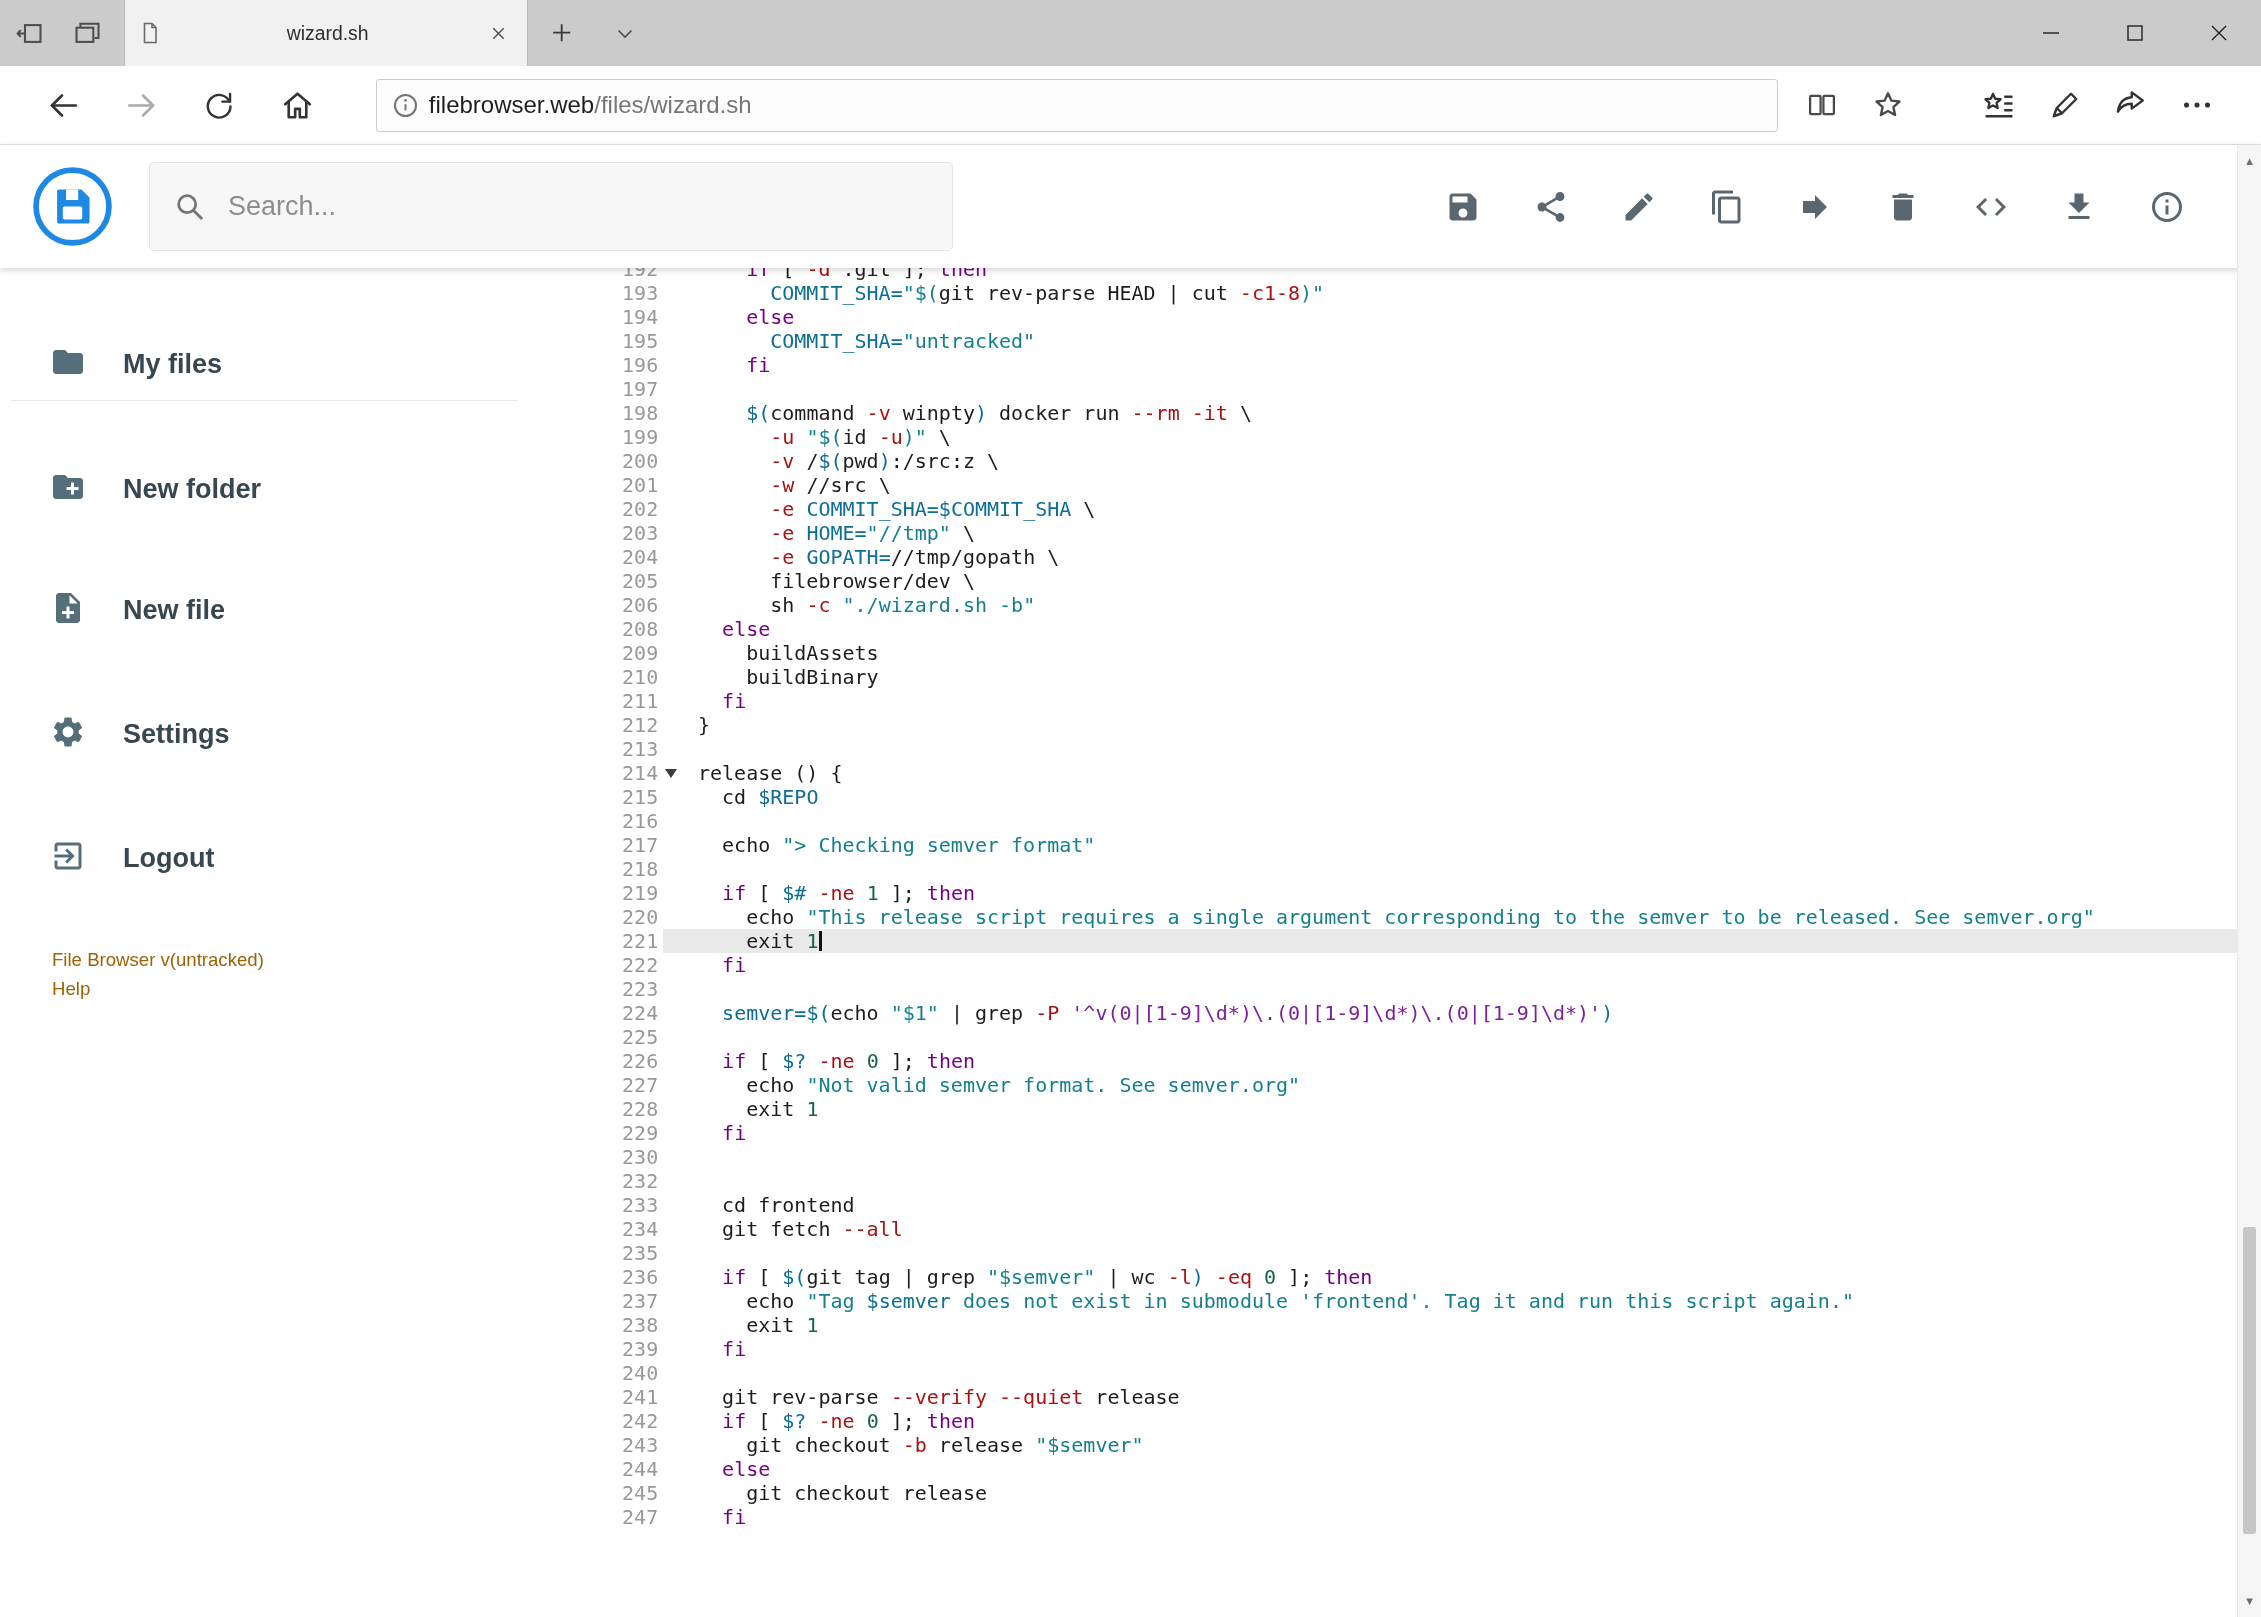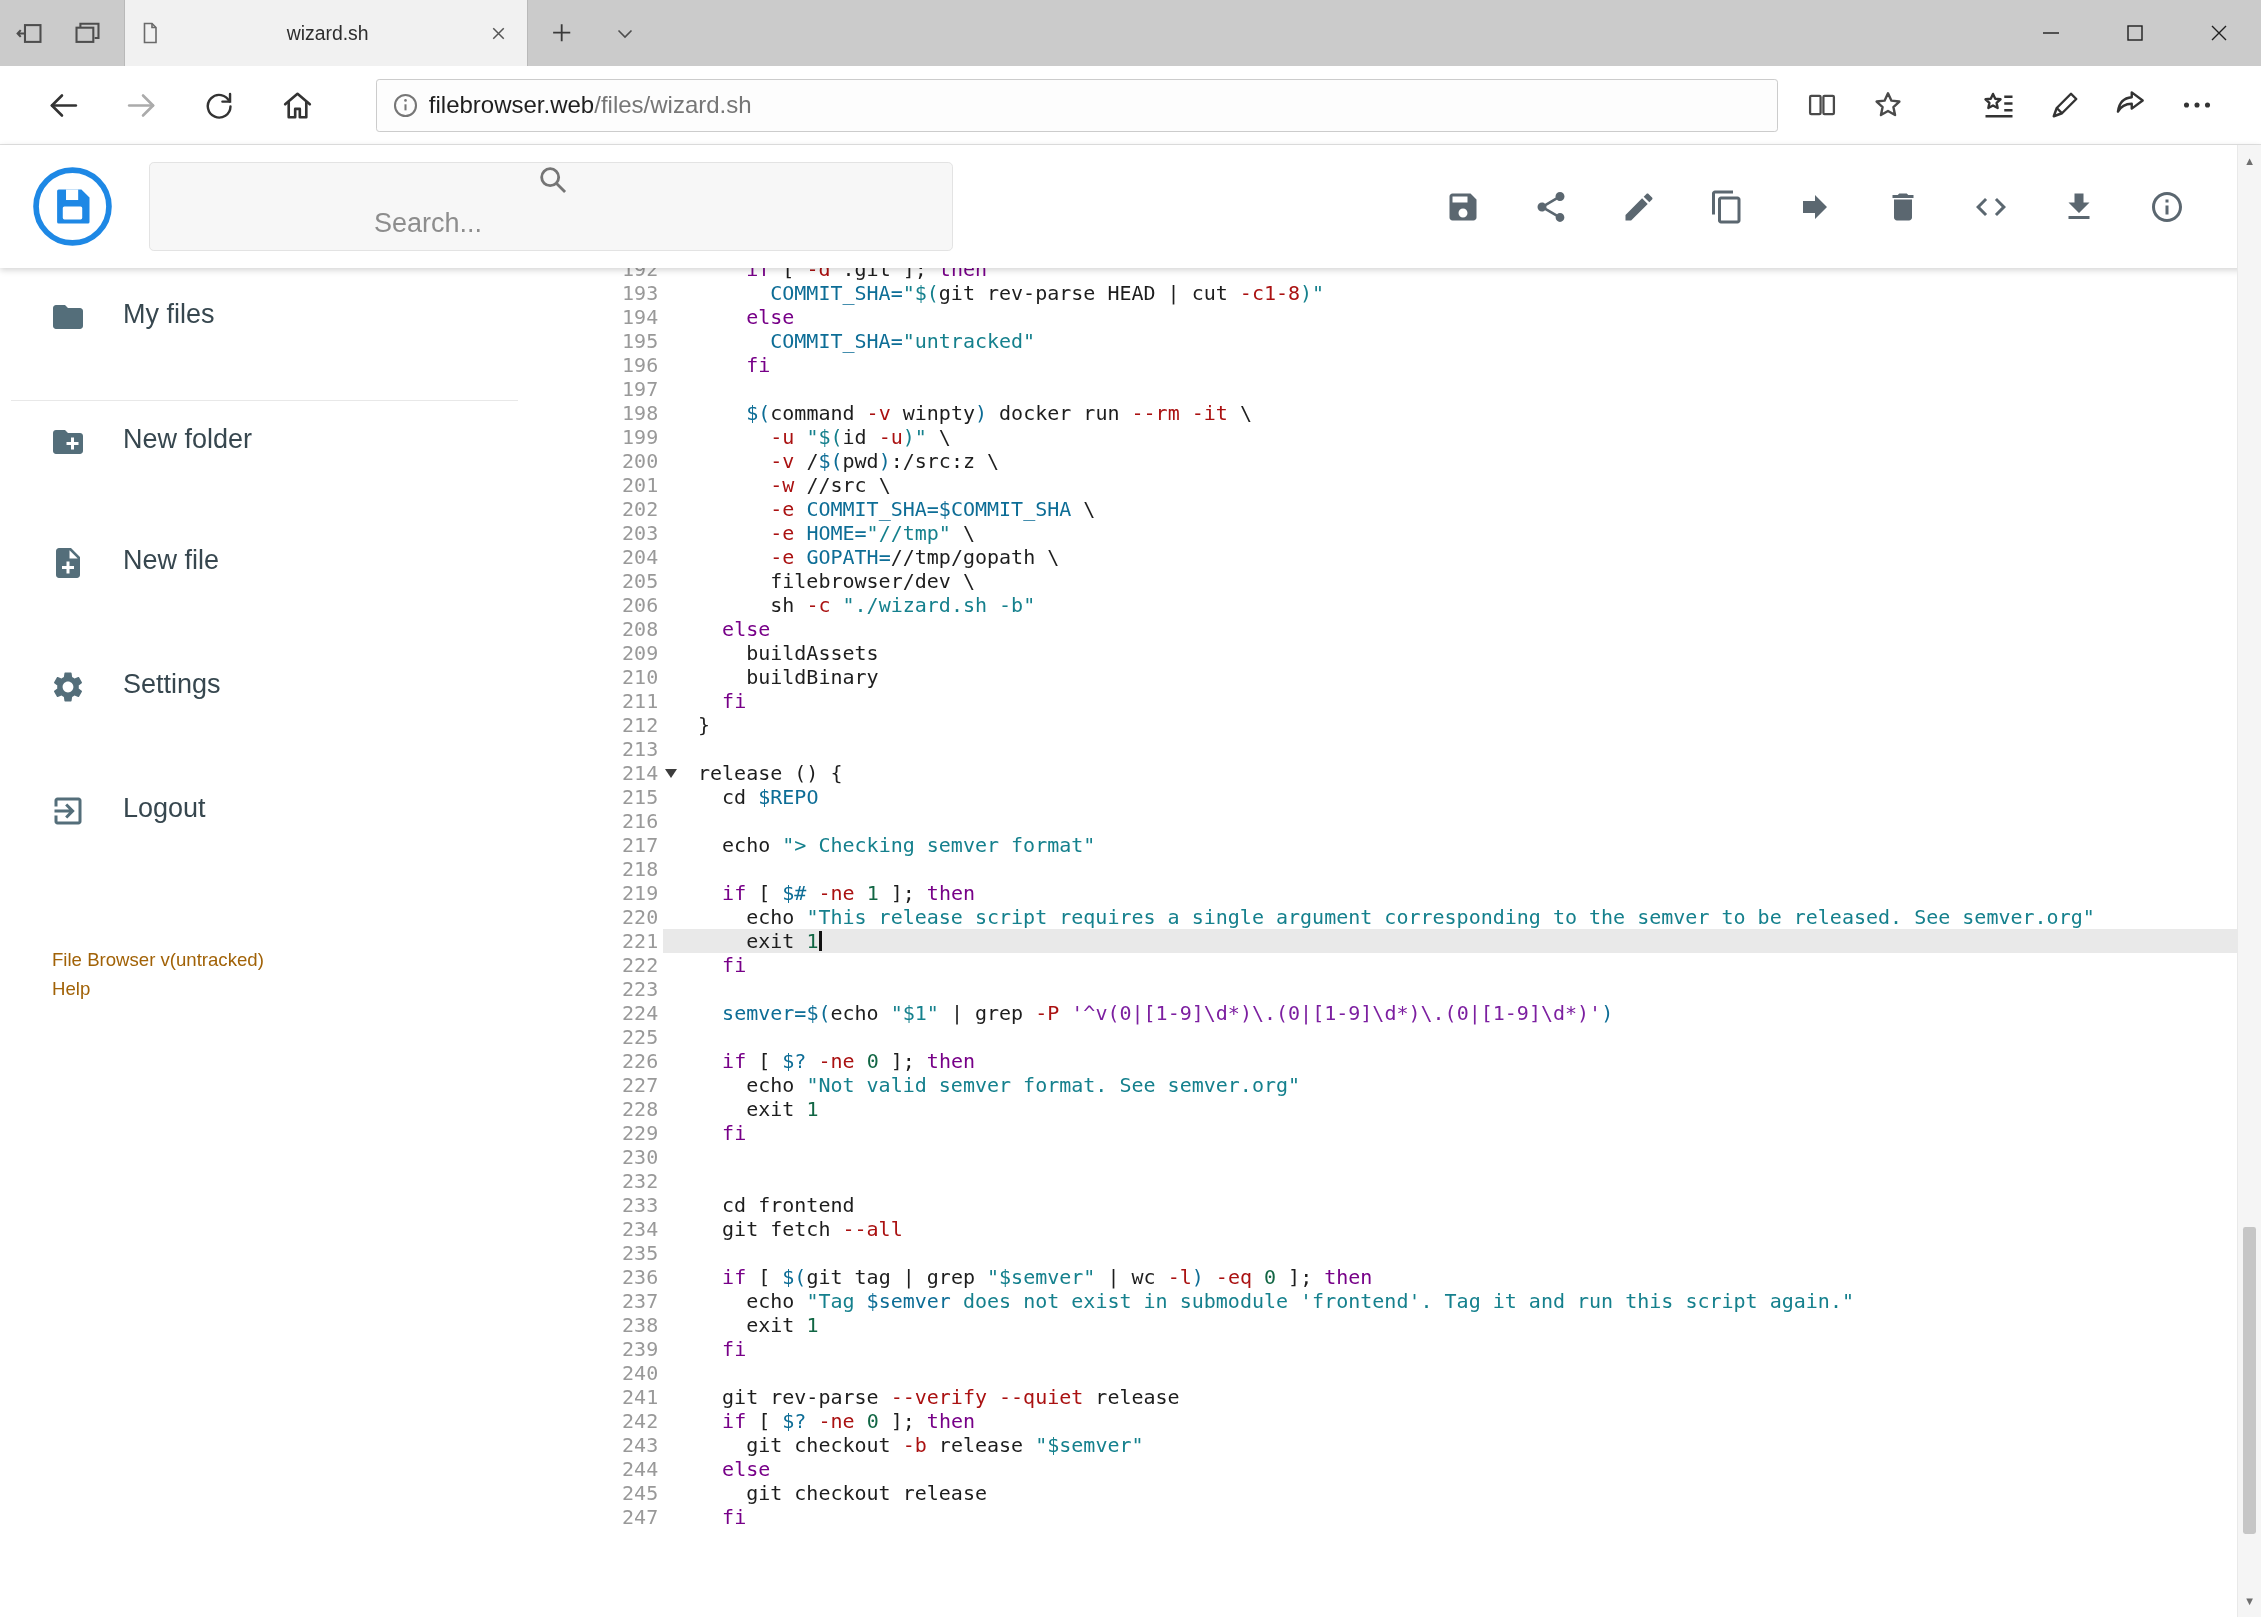--- a/index.html
+++ b/index.html
@@ -29,30 +29,30 @@
   .url { font-size:24px; white-space:nowrap; }
   .url .dom { color:#1f1f1f; }
   .url .path { color:#767676; }
   .nav-right { display:flex; align-items:center; margin-left:11.3px; }
   .nav-right .nav-btn { width:66px; }
   .nav-gap { width:45px; }
 
   
   .appheader { position:absolute; left:0; top:145px; right:0; height:123px; background:#fff; box-shadow:0 1.6px 6.5px rgba(0,0,0,0.18); z-index:5; display:flex; align-items:center; }
   .logo { width:81px; height:81px; margin-left:32px; flex:none; }
-  .searchbox { margin-left:36px; width:804px; height:89px; background:#f7f7f7; border:1.6px solid #e3e3e3; border-radius:4.8px; display:flex; align-items:center;flex-direction:column; }
+  .searchbox { margin-left:36px; width:804px; height:89px; background:#f7f7f7; border:1.6px solid #e3e3e3; border-radius:4.8px; display:flex; align-items:center; }
   .searchbox .mag { margin:0 19.4px 0 22.6px; flex:none; display:flex; }
   .searchbox input { flex:1; background:transparent; border:none; outline:none; font-size:27px; color:#333; font-family:"Liberation Sans",sans-serif; }
   .searchbox input::placeholder { color:#8d8d8d; }
   .header-actions { margin-left:auto; margin-right:76px; display:flex; gap:51px; }
   .act-btn { width:37px; height:37px; display:flex; align-items:center; justify-content:center; color:var(--icon-gray,#5b6770); }
 
   
   .sidebar { position:absolute; left:0; top:268px; width:591px; bottom:0; background:#fff; z-index:2; }
-  .side-item { position:absolute; left:0; width:100%; height:81px; display:flex; align-items:flex-start; padding-left:50px; cursor:pointer; }
+  .side-item { position:absolute; left:0; width:100%; height:81px; display:flex; align-items:flex-end; padding-left:50px; cursor:pointer;font-weight:bold; }
   .side-item svg { flex:none; color:#546e7a; }
   .side-label { margin-left:37px; font-size:27px; color:#37474f; }
   .side-divider { position:absolute; left:11.3px; right:73px; height:0; border-top:1.6px solid #e8e8e8; }
   .side-footer { position:absolute; left:52px; font-size:18.6px; color:#a16207; }
 
   
   .editor { position:absolute; left:591px; top:268px; right:24px; bottom:0; overflow:hidden; background:#fff; }
   .lines { margin-top:-11.3px; }
   .crow { display:flex; height:24px; position:relative; }
   .gut { width:72px; flex:none; text-align:right; padding-right:4.8px; color:var(--line-number,#999); font:20px/24px "DejaVu Sans Mono",monospace; }

